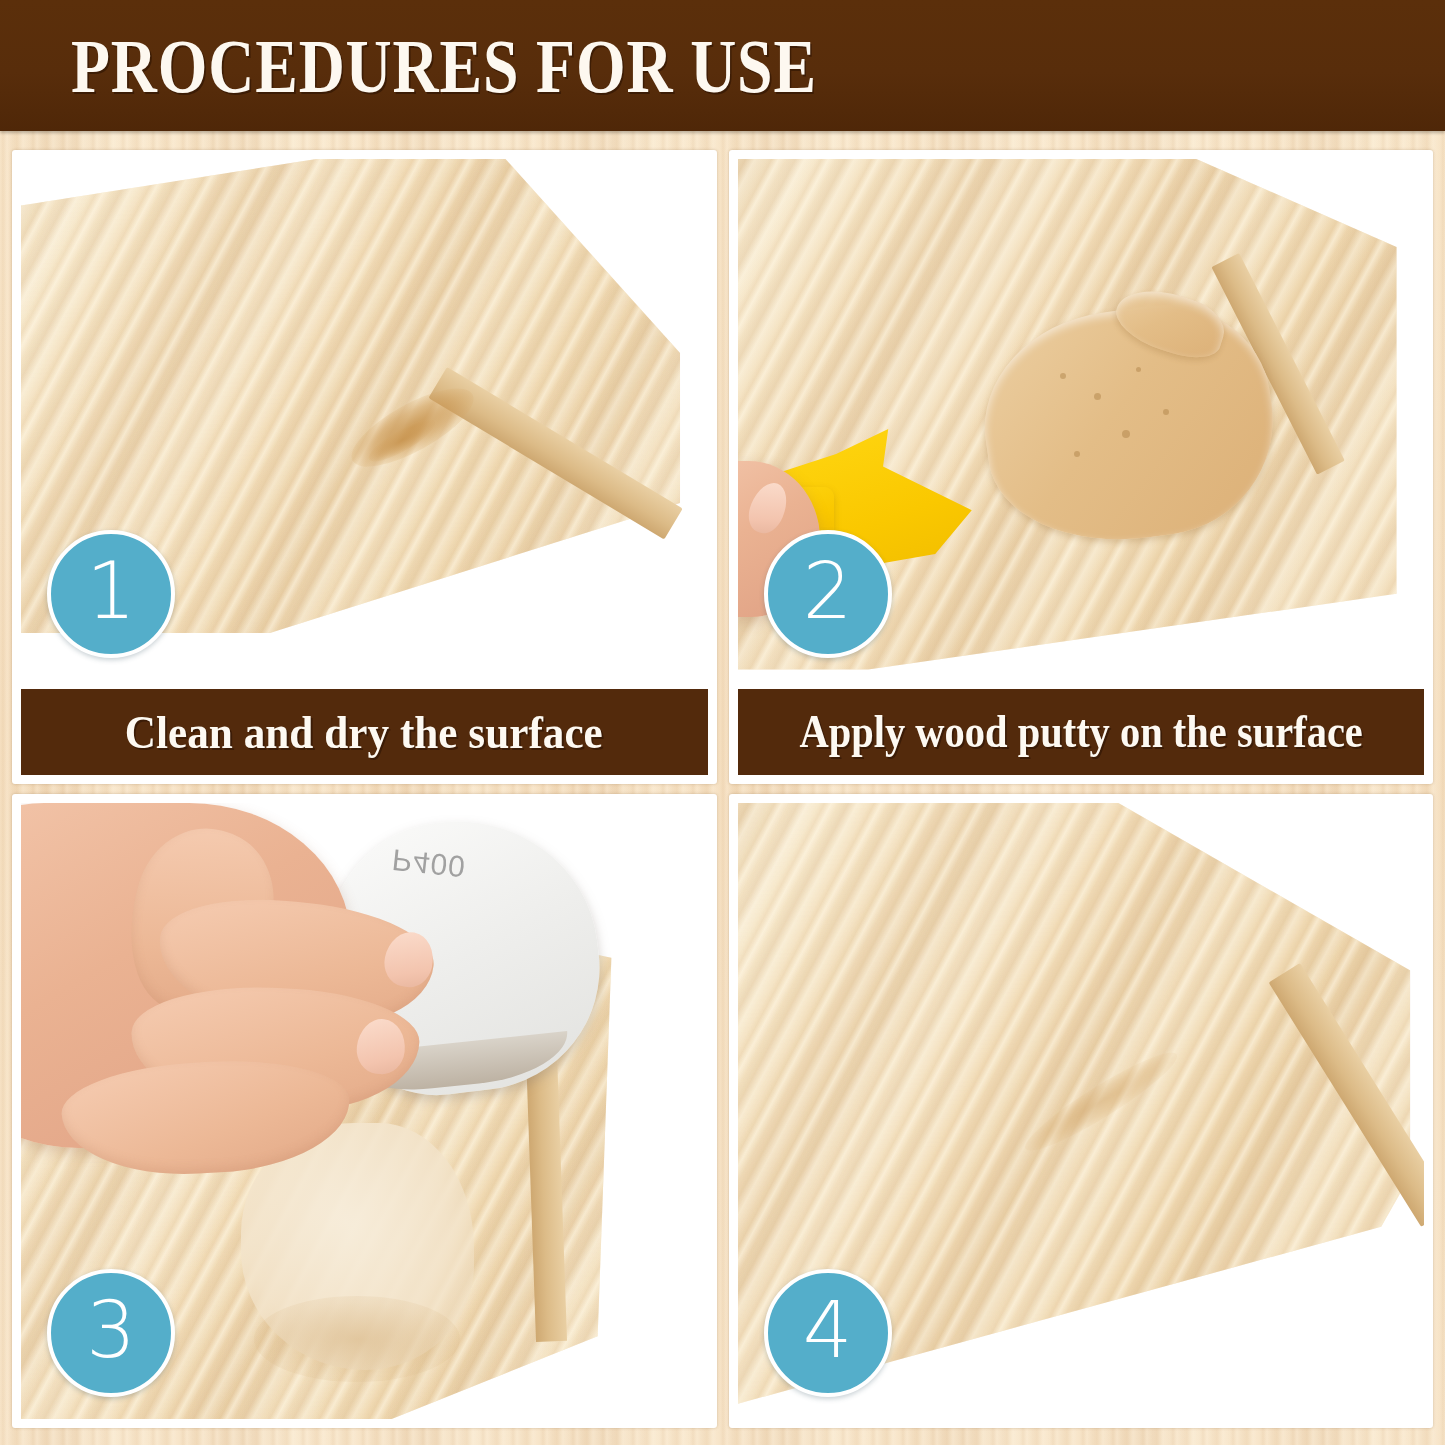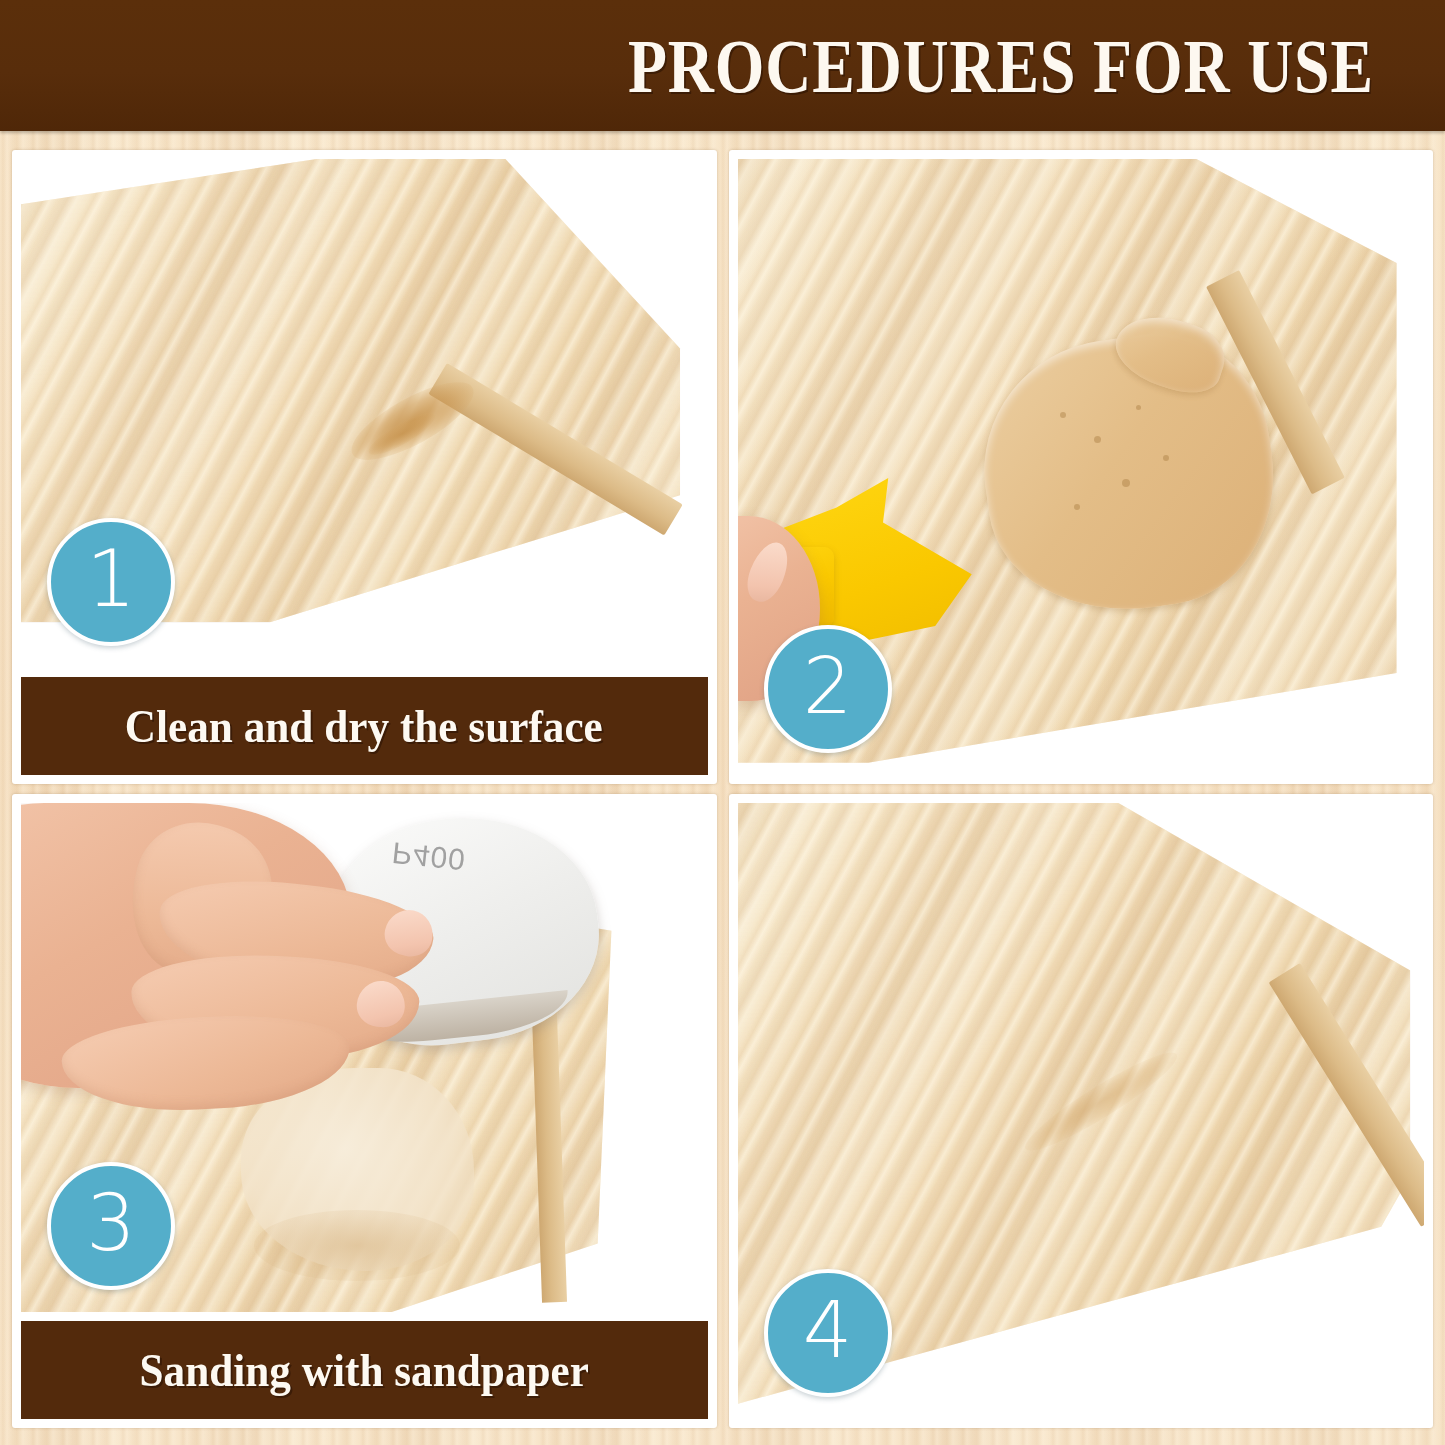--- a/index.html
+++ b/index.html
@@ -41,21 +41,21 @@
   
   .header-bar {
     position: absolute;
     left: 0;
     top: 0;
     width: 1445px;
     height: 131px;
     background: linear-gradient(180deg, #5b2f0b 0%, #582d0b 55%, #4f2708 100%);
     display: flex;
     align-items: center;
-    justify-content: flex-end;
+    justify-content: flex-start;
     box-shadow: 0 2px 3px rgba(0,0,0,0.25);
   }
   .header-title {
     color: #fdf8f0;
     font-family: "Liberation Serif", serif;
     font-weight: bold;
     font-size: 76px;
     letter-spacing: 1px;
     transform: scaleX(0.84);
     transform-origin: center;
@@ -233,21 +233,21 @@
     font-family: "DejaVu Sans", sans-serif;
     font-size: 78px;
     font-weight: 300;
     line-height: 1;
     transform: translateY(-3px);
   }
 
   
   .caption {
     flex: 0 0 auto;
-    height: 98px;
+    height: 86px;
     margin-top: 9px;
     background: #532a0c;
     display: flex;
     align-items: center;
     justify-content: center;
   }
   .caption-text {
     color: #fdf9f2;
     font-family: "Liberation Serif", serif;
     font-weight: bold;
@@ -315,20 +315,23 @@
         <div class="knife" style="left:0%;top:63%;width:14%;height:13%;border-radius:4px 10px 10px 4px;"></div>
 
         <div class="hand" style="left:-8%;top:58%;width:20%;height:30%;
                     border-radius: 40% 52% 50% 40% / 45% 50% 50% 45%;"></div>
         <div class="nail" style="left:2%;top:62%;width:5%;height:10%;transform:rotate(22deg);"></div>
 
         <div class="badge">
           <span class="badge-number">2</span>
         </div>
       </div>
+      <div class="caption">
+        <span class="caption-text narrow">Apply wood putty on the surface</span>
+      </div>
     </div>
 
     <div class="step-card">
       <div class="photo">
         <div class="board" style="left:-6%;top:4%;width:100%;height:96%;
                     clip-path: polygon(0% 0%, 92% 22%, 90% 86%, 60% 100%, 0% 100%);"></div>
         <div class="board-edge" style="left:78%;top:36%;width:46%;height:5%;
                     transform: rotate(88deg); transform-origin: left top;"></div>
 
         <div class="patch" style="left:32%;top:52%;width:34%;height:40%;"></div>
@@ -343,23 +346,20 @@
         <div class="finger" style="left:16%;top:4%;width:20%;height:30%;transform:rotate(16deg);"></div>
         <div class="finger" style="left:20%;top:16%;width:40%;height:20%;transform:rotate(6deg);"></div>
         <div class="finger" style="left:16%;top:30%;width:42%;height:20%;transform:rotate(2deg);"></div>
         <div class="finger" style="left:6%;top:42%;width:42%;height:18%;transform:rotate(-3deg);"></div>
         <div class="nail" style="left:53%;top:21%;width:7%;height:9%;transform:rotate(12deg);"></div>
         <div class="nail" style="left:49%;top:35%;width:7%;height:9%;transform:rotate(6deg);"></div>
 
         <div class="badge">
           <span class="badge-number">3</span>
         </div>
-      </div>
-      <div class="caption">
-        <span class="caption-text">Sanding with sandpaper</span>
       </div>
     </div>
 
     <div class="step-card">
       <div class="photo">
         <div class="board" style="left:-8%;top:-4%;width:106%;height:104%;
                     clip-path: polygon(0% 0%, 54% 0%, 100% 30%, 100% 62%, 96% 70%, 0% 100%);"></div>
         <div class="board-edge" style="left:82%;top:26%;width:42%;height:6%;
                     transform: rotate(58deg); transform-origin: left top; border-radius:2px;"></div>
         <div class="defect" style="left:40%;top:46%;width:26%;height:5%;transform:rotate(-32deg);opacity:0.45;"></div>

